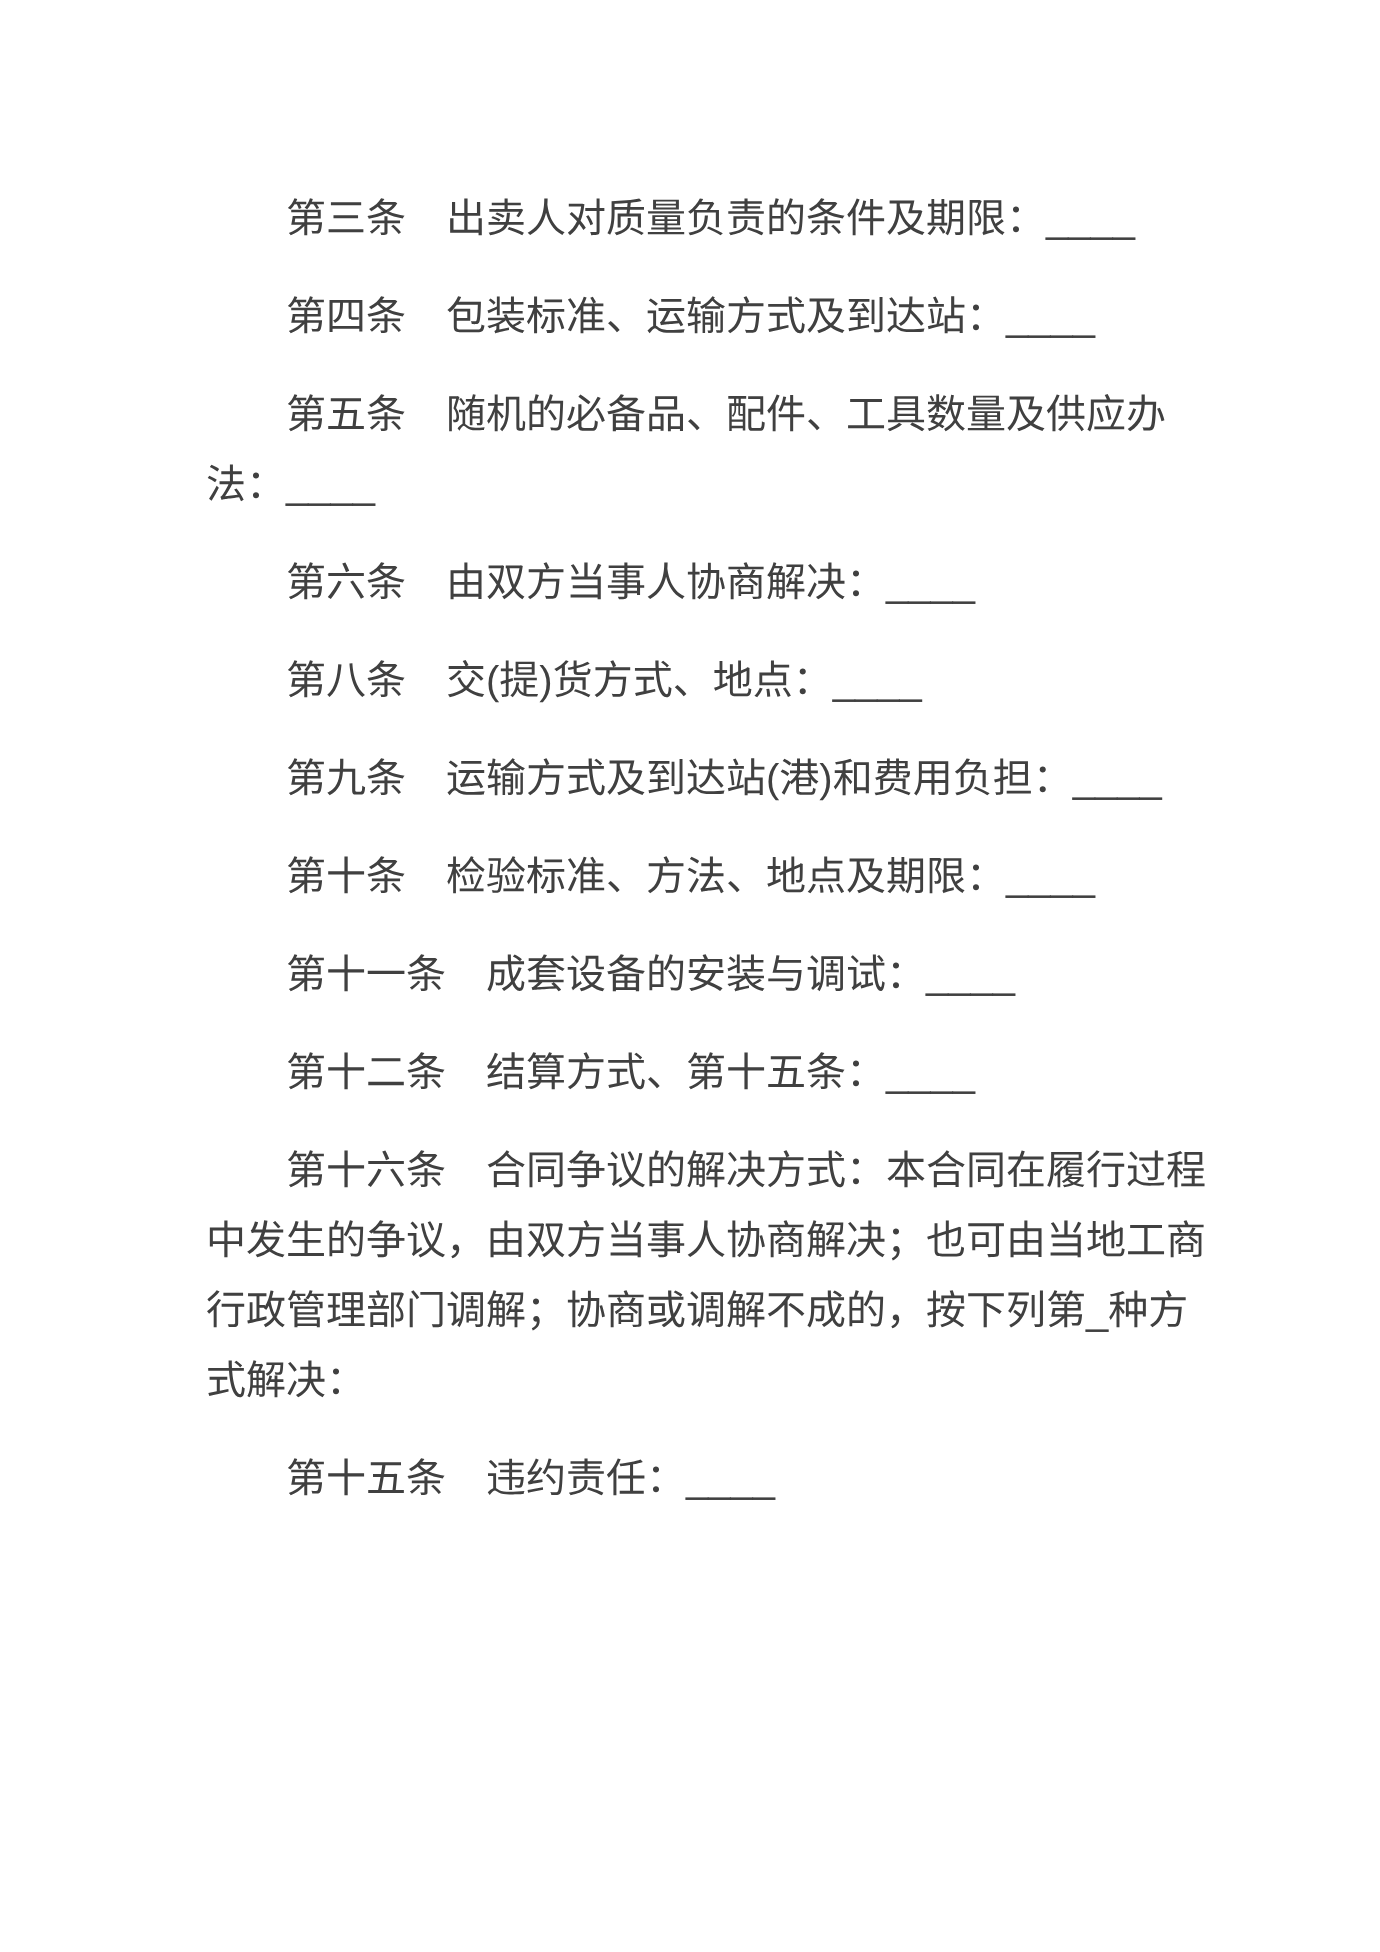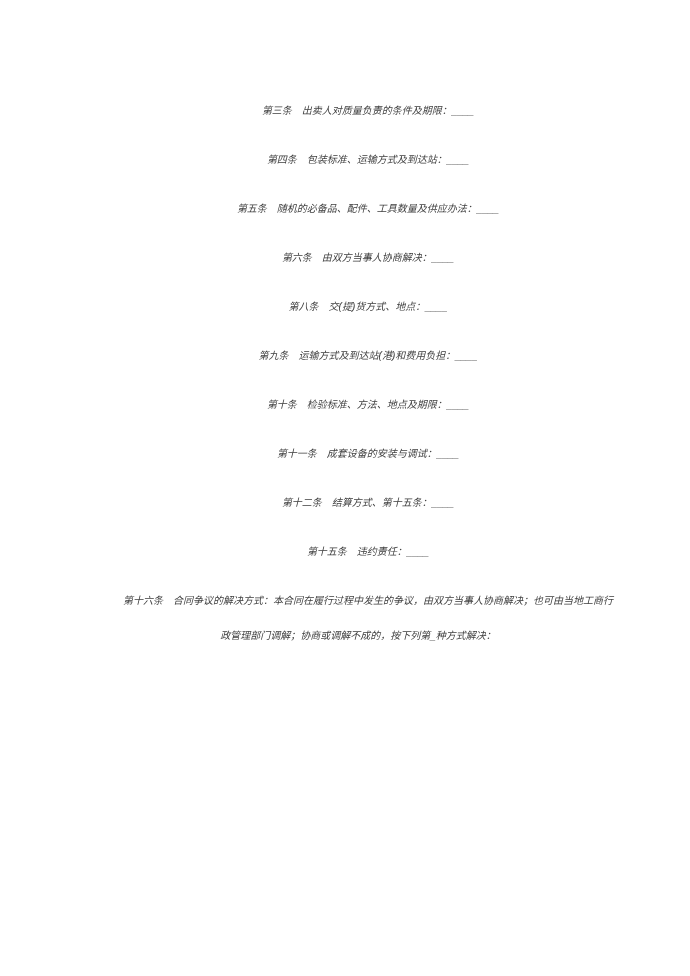--- a/index.html
+++ b/index.html
@@ -15,38 +15,37 @@
   }
   .page {
     box-sizing: border-box;
     width: 690px;
     height: 976px;
     padding: 93px 77px 0 103px;
     background: #ffffff;
   }
   .page p.clause {
     margin: 0 0 14px 0;
-    font-size: 10px;
+    font-size: 20px;
     line-height: 35px;
     color: #404040;
     text-indent: 2em;
-    text-align: center;
+    text-align: left;
     letter-spacing: 0;
     word-break: break-all;
-    font-style: italic;
   }
 </style>
 </head>
 <body>
 
 <div class="page">
   <p class="clause">第三条　出卖人对质量负责的条件及期限：____</p>
   <p class="clause">第四条　包装标准、运输方式及到达站：____</p>
   <p class="clause">第五条　随机的必备品、配件、工具数量及供应办法：____</p>
   <p class="clause">第六条　由双方当事人协商解决：____</p>
   <p class="clause">第八条　交(提)货方式、地点：____</p>
   <p class="clause">第九条　运输方式及到达站(港)和费用负担：____</p>
   <p class="clause">第十条　检验标准、方法、地点及期限：____</p>
   <p class="clause">第十一条　成套设备的安装与调试：____</p>
   <p class="clause">第十二条　结算方式、第十五条：____</p>
+  <p class="clause">第十六条　合同争议的解决方式：本合同在履行过程中发生的争议，由双方当事人协商解决；也可由当地工商行政管理部门调解；协商或调解不成的，按下列第_种方式解决：</p>
   <p class="clause">第十五条　违约责任：____</p>
-  <p class="clause">第十六条　合同争议的解决方式：本合同在履行过程中发生的争议，由双方当事人协商解决；也可由当地工商行政管理部门调解；协商或调解不成的，按下列第_种方式解决：</p>
 </div>
 
 </body></html>

